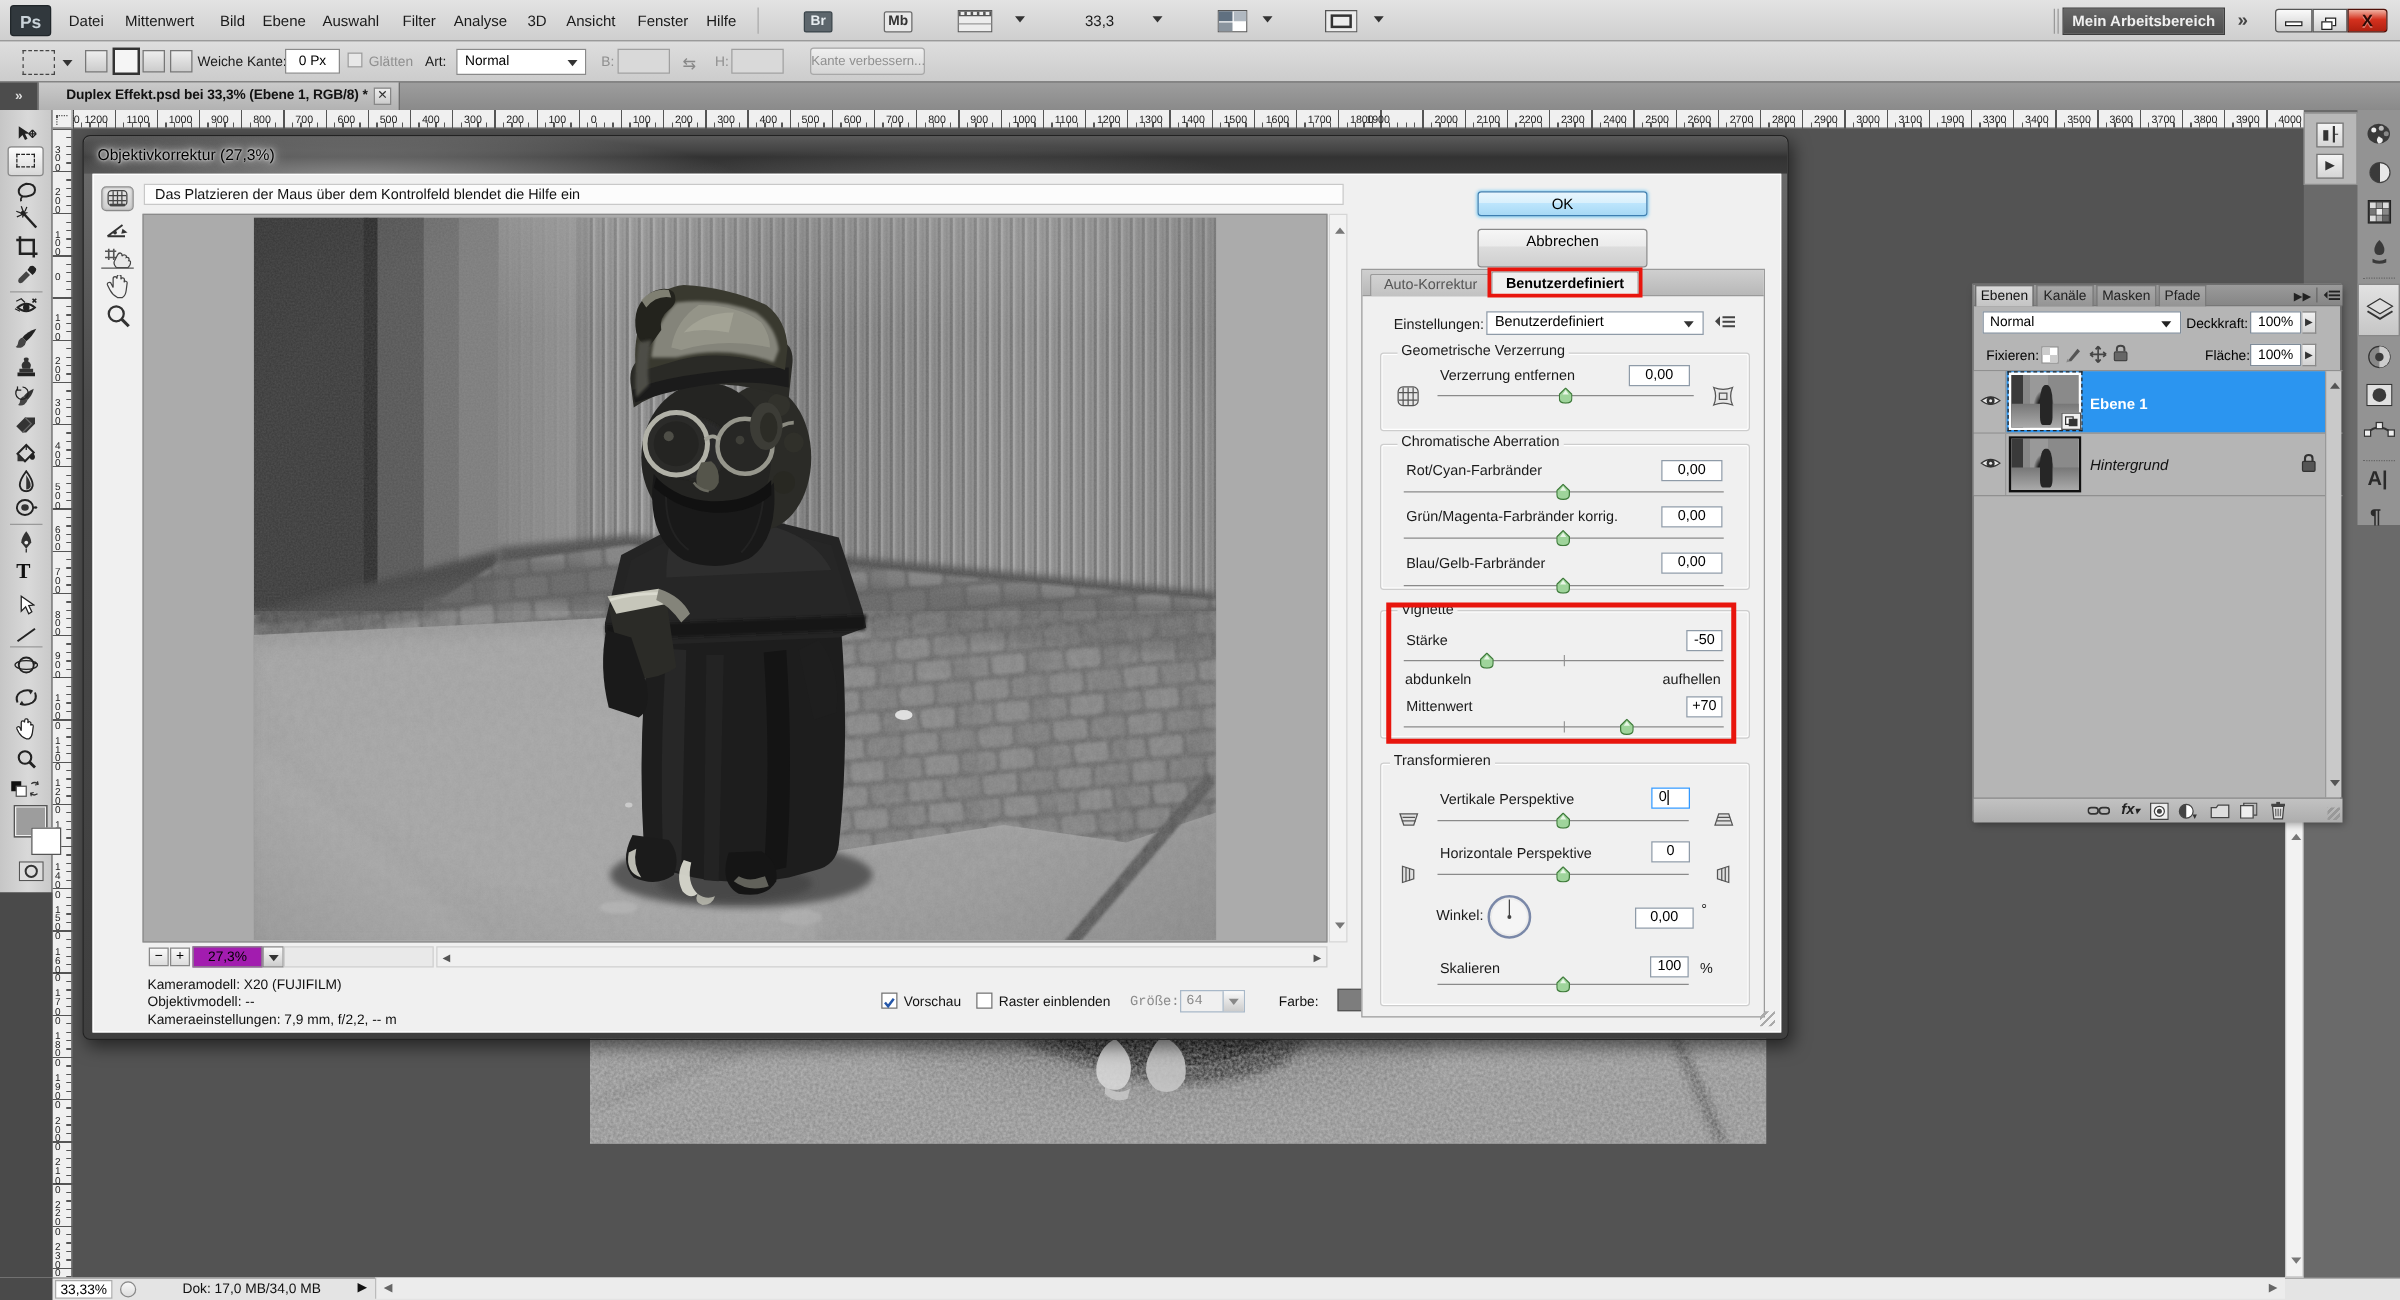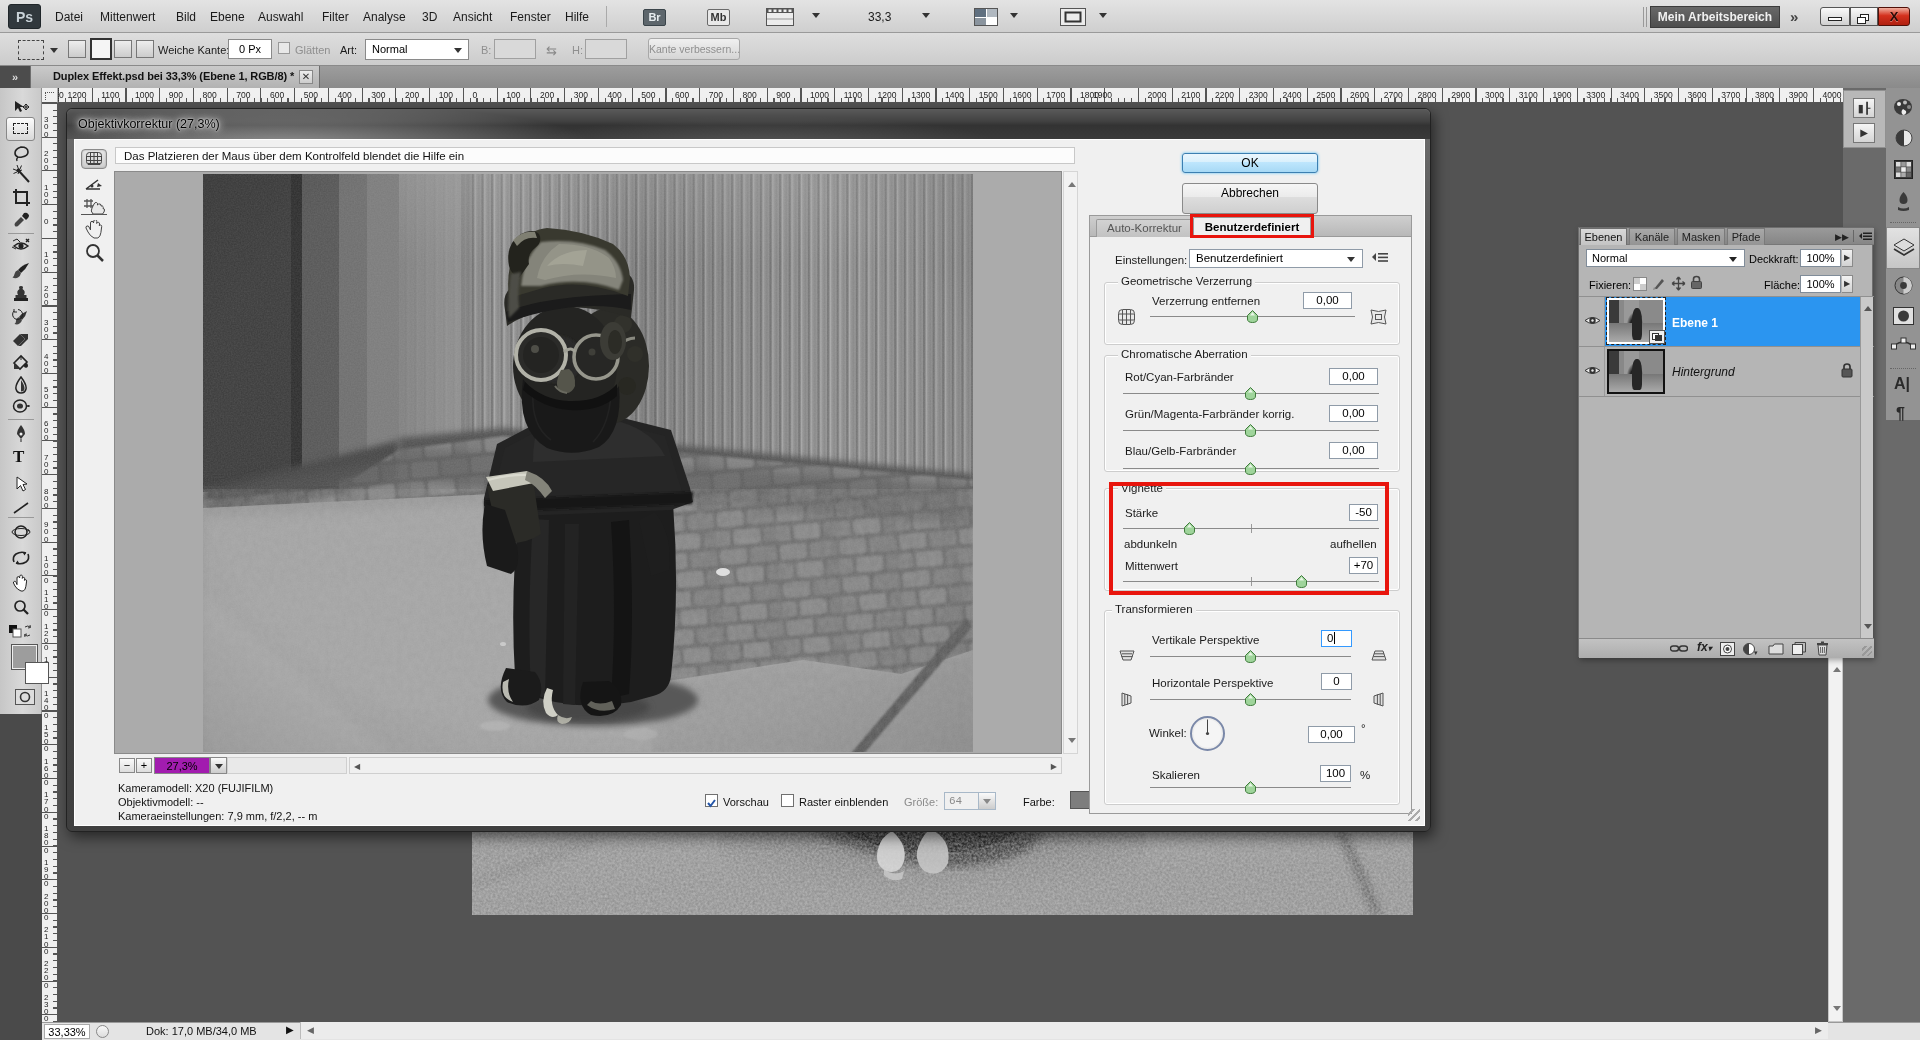--- a/index.html
+++ b/index.html
@@ -796,21 +796,21 @@
     <div class="abs" style="left:43px;top:641px;font-size:11px;color:#111;line-height:14px;">Kameramodell: X20 (FUJIFILM)<br>Objektivmodell: --<br>Kameraeinstellungen: 7,9 mm, f/2,2, -- m</div>
 
     <div class="abs" style="left:630px;top:654px;width:13px;height:13px;background:#fff;border:1px solid #707070;">
       <svg width="11" height="11">
             <path d="M2,5 L4.5,8 L9,2" stroke="#2456a8" stroke-width="2" fill="none"></path>
           </svg>
     </div>
     <div class="abs" style="left:648px;top:656px;font-size:11px;color:#111;">Vorschau</div>
     <div class="abs" style="left:706px;top:654px;width:13px;height:13px;background:#fff;border:1px solid #707070;"></div>
     <div class="abs" style="left:724px;top:656px;font-size:11px;color:#111;">Raster einblenden</div>
-    <div class="abs" style="left:829px;top:656px;font-size:11px;color:#8a8a8a;">Größe:</div>
+    <div class="abs" style="left:829px;top:656px;font-size:11px;color:#8a8a8a;font-family:Liberation Mono, monospace;">Größe:</div>
     <div class="abs" style="left:869px;top:652px;width:52px;height:18px;background:#f0f0f0;border:1px solid #a8b8c8;">
       <div class="abs" style="left:4px;top:2px;font-size:11px;color:#8a8a8a;font-family:Liberation Mono, monospace;">64</div>
       <div class="abs" style="left:33px;top:0px;width:17px;height:16px;background:linear-gradient(#fafafa,#ccc);border-left:1px solid #a8b8c8;">
             <div class="abs" style="left:4px;top:6px;width:0;height:0;border:4px solid transparent;border-top:5px solid #888;"></div>
           </div>
     </div>
     <div class="abs" style="left:948px;top:656px;font-size:11px;color:#111;">Farbe:</div>
     <div class="abs" style="left:995px;top:651px;width:30px;height:18px;background:#7d7d7d;border:1px solid #555;"></div>
 
     <div class="abs" style="left:1107px;top:13px;width:136px;height:20px;border:1px solid #3c7fb1;border-radius:3px;background:linear-gradient(#eaf6fd,#d9f0fc 45%,#bee6fd 46%,#a7d9f5);box-shadow:0 0 3px #59c0f5;font-size:12px;text-align:center;line-height:18px;">OK</div>

